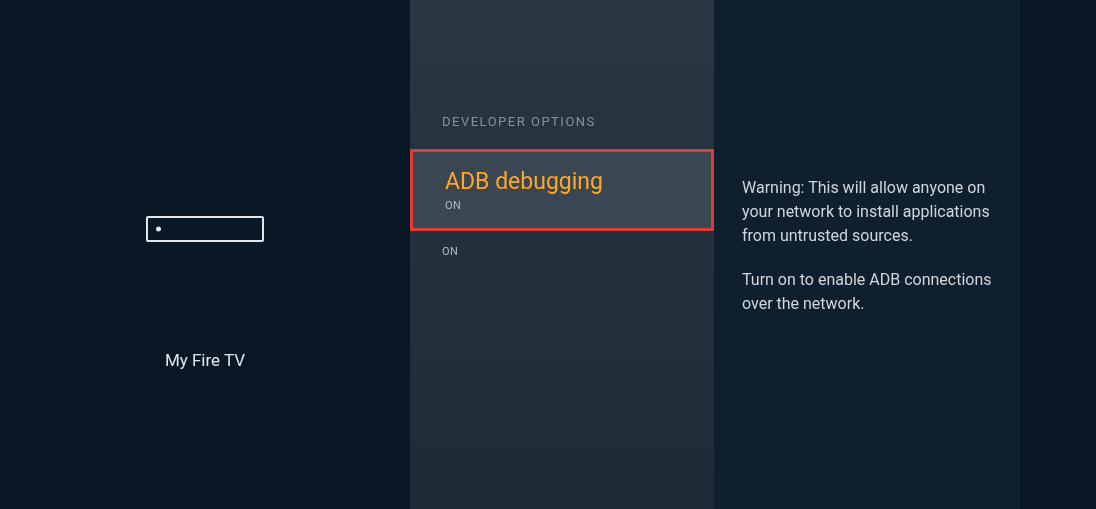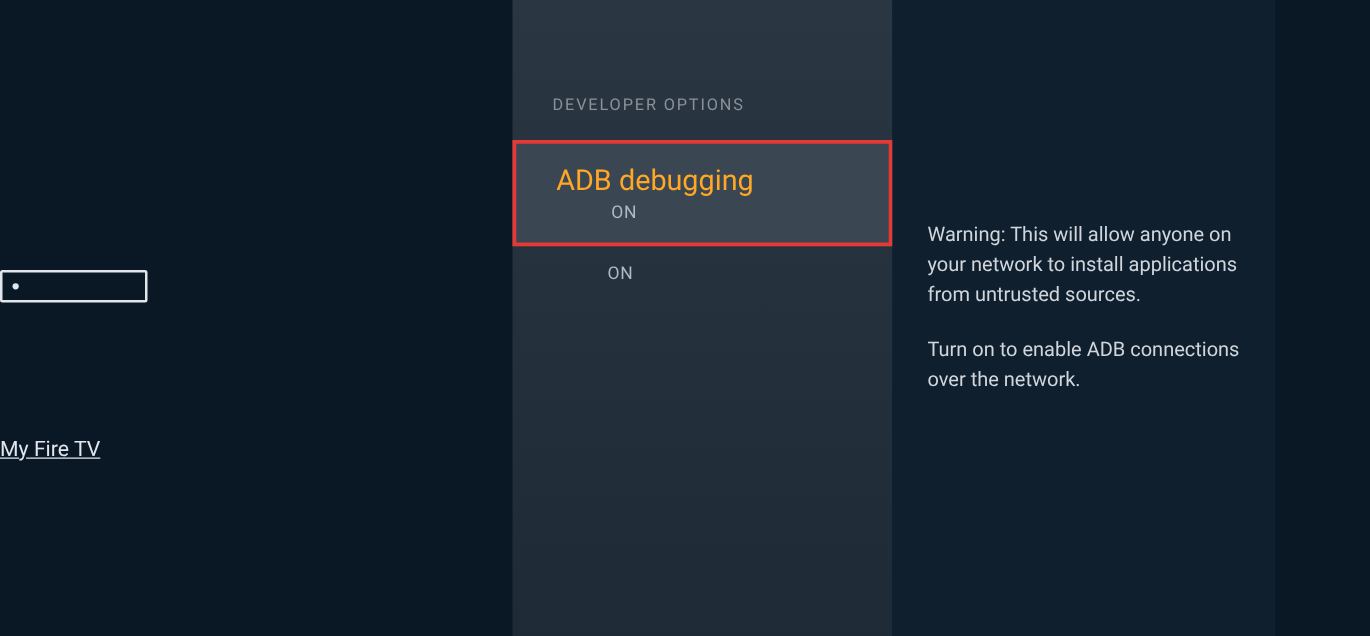--- a/index.html
+++ b/index.html
@@ -14,22 +14,22 @@
       font-family: -apple-system, BlinkMacSystemFont, "Segoe UI", Roboto, Helvetica, Arial, sans-serif;
       color: #e0e6ec;
       display: flex;
       overflow: hidden;
     }
     .left-panel {
       width: 410px;
       background: #0a1825;
       display: flex;
       flex-direction: column;
+      align-items: center;
       padding-top: 216px;
-      text-decoration: underline;
     }
     .device-icon {
       width: 118px;
       height: 26px;
       border: 2px solid #e0e6ec;
       border-radius: 2px;
       position: relative;
       margin-bottom: 108px;
     }
     .device-icon::before {
@@ -44,21 +44,21 @@
       border-radius: 50%;
     }
     .device-label {
       color: #e0e6ec;
       font-size: 17px;
       font-weight: 400;
     }
     .middle-panel {
       width: 304px;
       background: linear-gradient(to bottom, #2a3742 0%, #1e2a35 100%);
-      padding-top: 77px;
+      padding-top: 114px;
     }
     .section-header {
       color: #8a9199;
       font-size: 13px;
       letter-spacing: 1.5px;
       font-weight: 400;
       padding-left: 32px;
       padding-bottom: 20px;
     }
     .option-item {
@@ -72,24 +72,23 @@
     .option-title {
       font-size: 23px;
       font-weight: 400;
       color: #e0e6ec;
       margin-bottom: 4px;
     }
     .option-item.selected .option-title {
       color: #ffa726;
     }
     .option-status {
-      font-size: 14px;
+      font-size: 11px;
       color: #b0b8c0;
       letter-spacing: 0.5px;
-      margin-left: 44px;
     }
     .option-item.unselected {
       padding-top: 14px;
     }
     .right-panel {
       width: 306px;
       background: #0f1f2e;
       padding: 176px 28px 0 28px;
     }
     .description {

